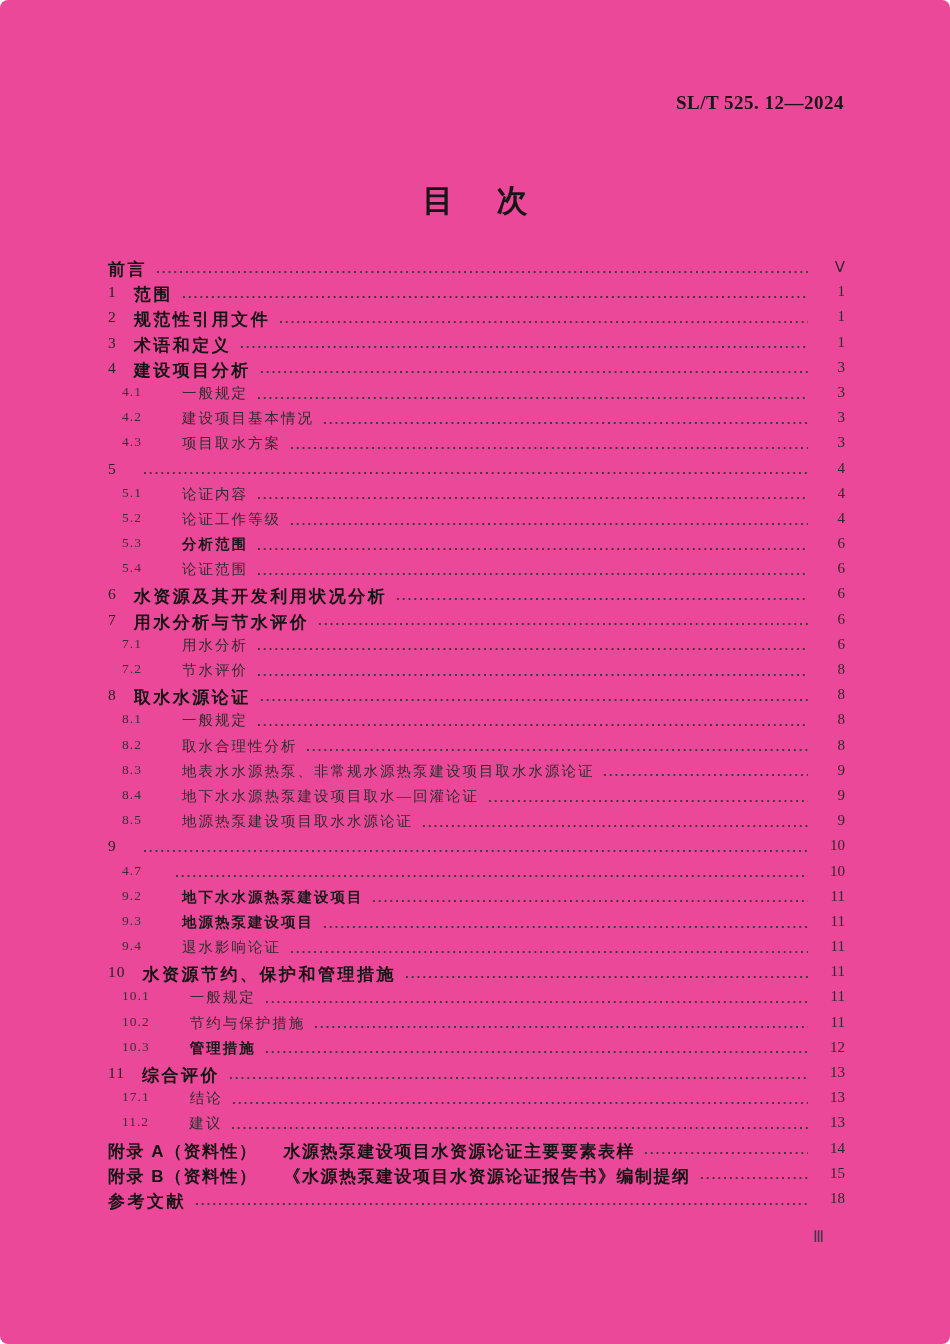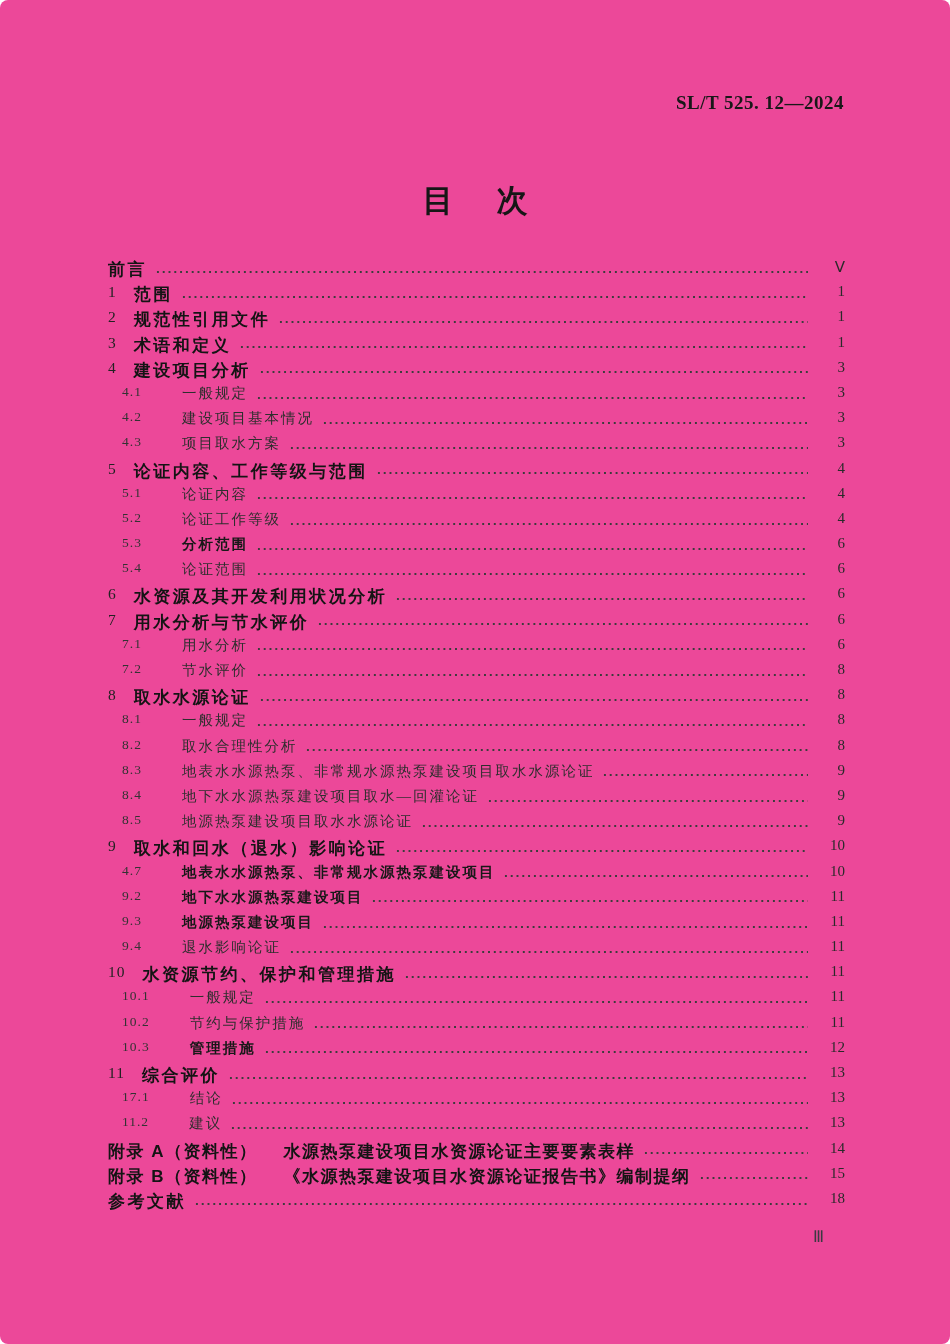--- a/index.html
+++ b/index.html
@@ -193,21 +193,20 @@
     <span class="pg">3</span>
   </div>
       <div class="row sub">
     <span class="num">4.3</span>
     <span class="title">项目取水方案</span>
     <span class="dots"></span>
     <span class="pg">3</span>
   </div>
       <div class="row chapter">
     <span class="num">5</span>
-    <span class="title">论证内容、工作等级与范围</span>
     <span class="dots"></span>
     <span class="pg">4</span>
   </div>
       <div class="row sub">
     <span class="num">5.1</span>
     <span class="title">论证内容</span>
     <span class="dots"></span>
     <span class="pg">4</span>
   </div>
       <div class="row sub">
@@ -283,27 +282,25 @@
     <span class="pg">9</span>
   </div>
       <div class="row sub">
     <span class="num">8.5</span>
     <span class="title">地源热泵建设项目取水水源论证</span>
     <span class="dots"></span>
     <span class="pg">9</span>
   </div>
       <div class="row chapter">
     <span class="num">9</span>
-    <span class="title">取水和回水（退水）影响论证</span>
     <span class="dots"></span>
     <span class="pg">10</span>
   </div>
       <div class="row sub bold">
     <span class="num">4.7</span>
-    <span class="title">地表水水源热泵、非常规水源热泵建设项目</span>
     <span class="dots"></span>
     <span class="pg">10</span>
   </div>
       <div class="row sub bold">
     <span class="num">9.2</span>
     <span class="title">地下水水源热泵建设项目</span>
     <span class="dots"></span>
     <span class="pg">11</span>
   </div>
       <div class="row sub bold">

